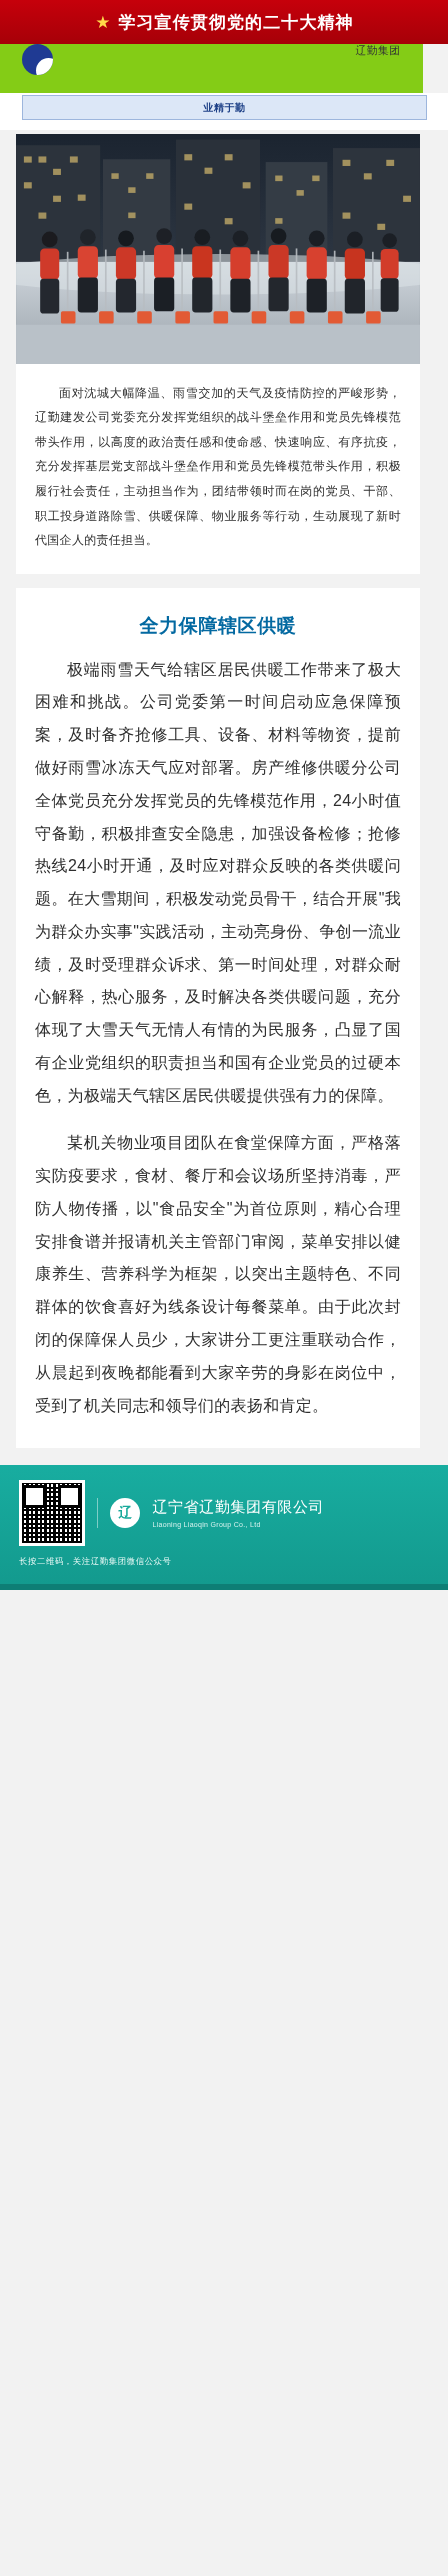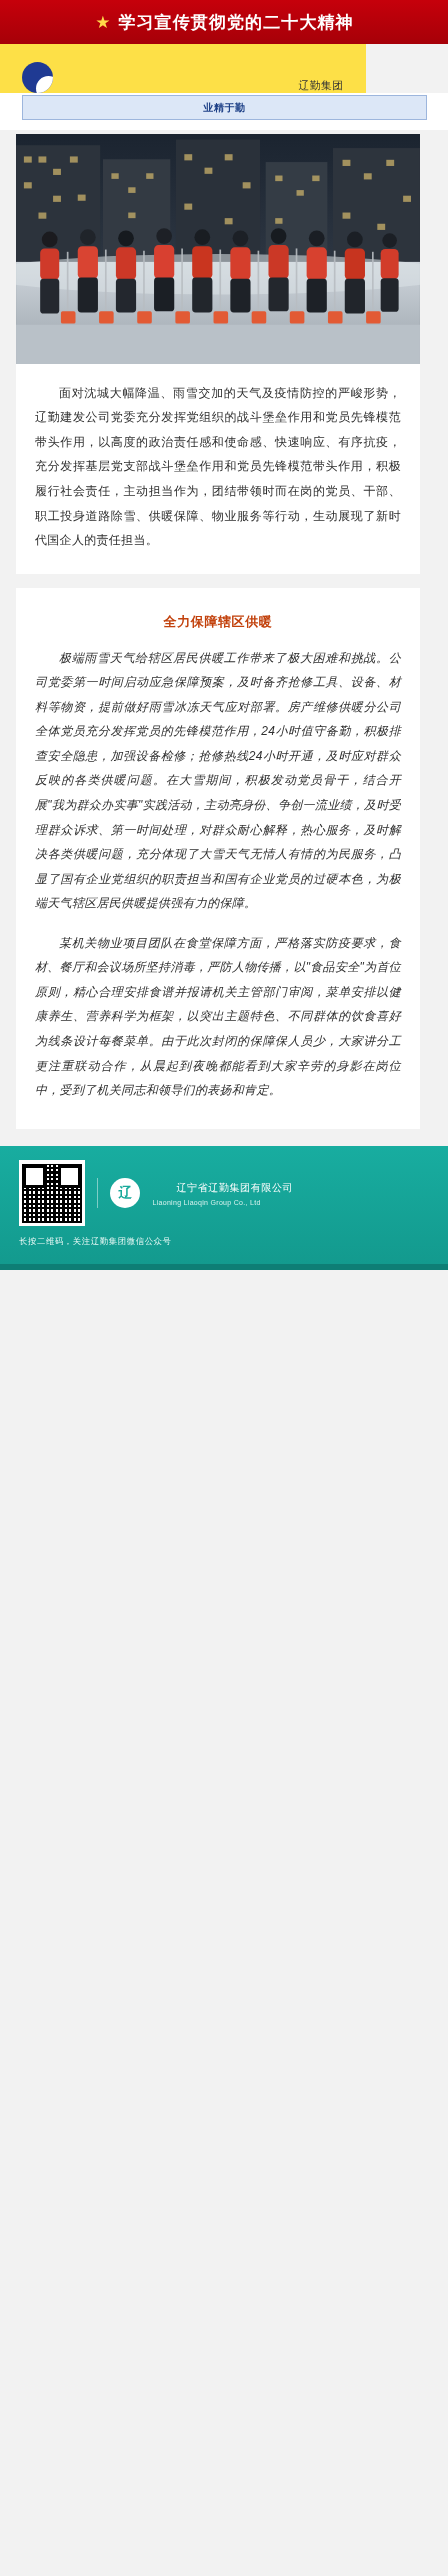--- a/index.html
+++ b/index.html
@@ -38,25 +38,25 @@
   .banner-title {
     color: #ffffff;
     font-size: 17px;
     font-weight: bold;
     letter-spacing: 1.1px;
     font-family: "Liberation Serif", serif;
   }
 
   
   .header {
-    width: 366px;
+    width: 423px;
     height: 49px;
-    background: #fde047;
-    display: flex;
-    align-items: flex-end;
+    background: #84cc16;
+    display: flex;
+    align-items: flex-start;
     padding: 0 22.4px;
     position: relative;
   }
   .logo-mark {
     width: 31px;
     height: 31px;
     border-radius: 50%;
     background: #1f3a93;
     position: relative;
     overflow: hidden;
@@ -149,38 +149,37 @@
   .gap { height: 14.6px; background: #f2f2f2; }
 
   
   .body-card {
     width: 404px;
     margin: 0 auto;
     background: #ffffff;
     padding: 19px 19px 26px 19px;
   }
   .sec-title {
-    font-size: 13px;
+    font-size: 19px;
     font-weight: bold;
-    color: #c2410c;
+    color: #0369a1;
     text-align: center;
     letter-spacing: 0.6px;
     margin: 5.6px 0 14.6px 0;
     font-family: "Liberation Sans", sans-serif;
   }
   .sec-title.second { margin-top: 25px; }
   .body-card p {
-    font-size: 12px;
+    font-size: 16px;
     line-height: 2.05;
     color: #2f2f2f;
     text-align: justify;
     text-indent: 2em;
     letter-spacing: 0.3px;
     margin-bottom: 14.6px;
-    font-style: italic;
   }
   .body-card p:last-child { margin-bottom: 0; }
 
   
   .footer {
     width: 449px;
     background: #17a99a;
     background: linear-gradient(180deg,#18ada0 0%,#139a8e 100%);
     padding: 14.6px 19px 17px 19px;
     margin-top: 17px;
@@ -223,21 +222,21 @@
     border-radius: 50%;
     background: #ffffff;
     color: #17a99a;
     display: flex; align-items:center; justify-content:center;
     font-size: 13.5px; font-weight: bold;
     flex: 0 0 auto;
     font-family: "Liberation Serif", serif;
   }
   .footer-texts { display:flex; flex-direction: column; gap: 3.4px; }
   .footer-cn {
-    color:#ffffff; font-size: 10px; letter-spacing:0.6px;margin-left:24px;
+    color:#ffffff; font-size: 15px; letter-spacing:0.6px;
   }
   .footer-en {
     color:#d8f3ef; font-size: 7px; letter-spacing: 0.3px;
   }
   .footer-note {
     margin-top: 10px;
     color:#eafaf7;
     font-size: 8.4px;
     letter-spacing: 0.6px;
   }

